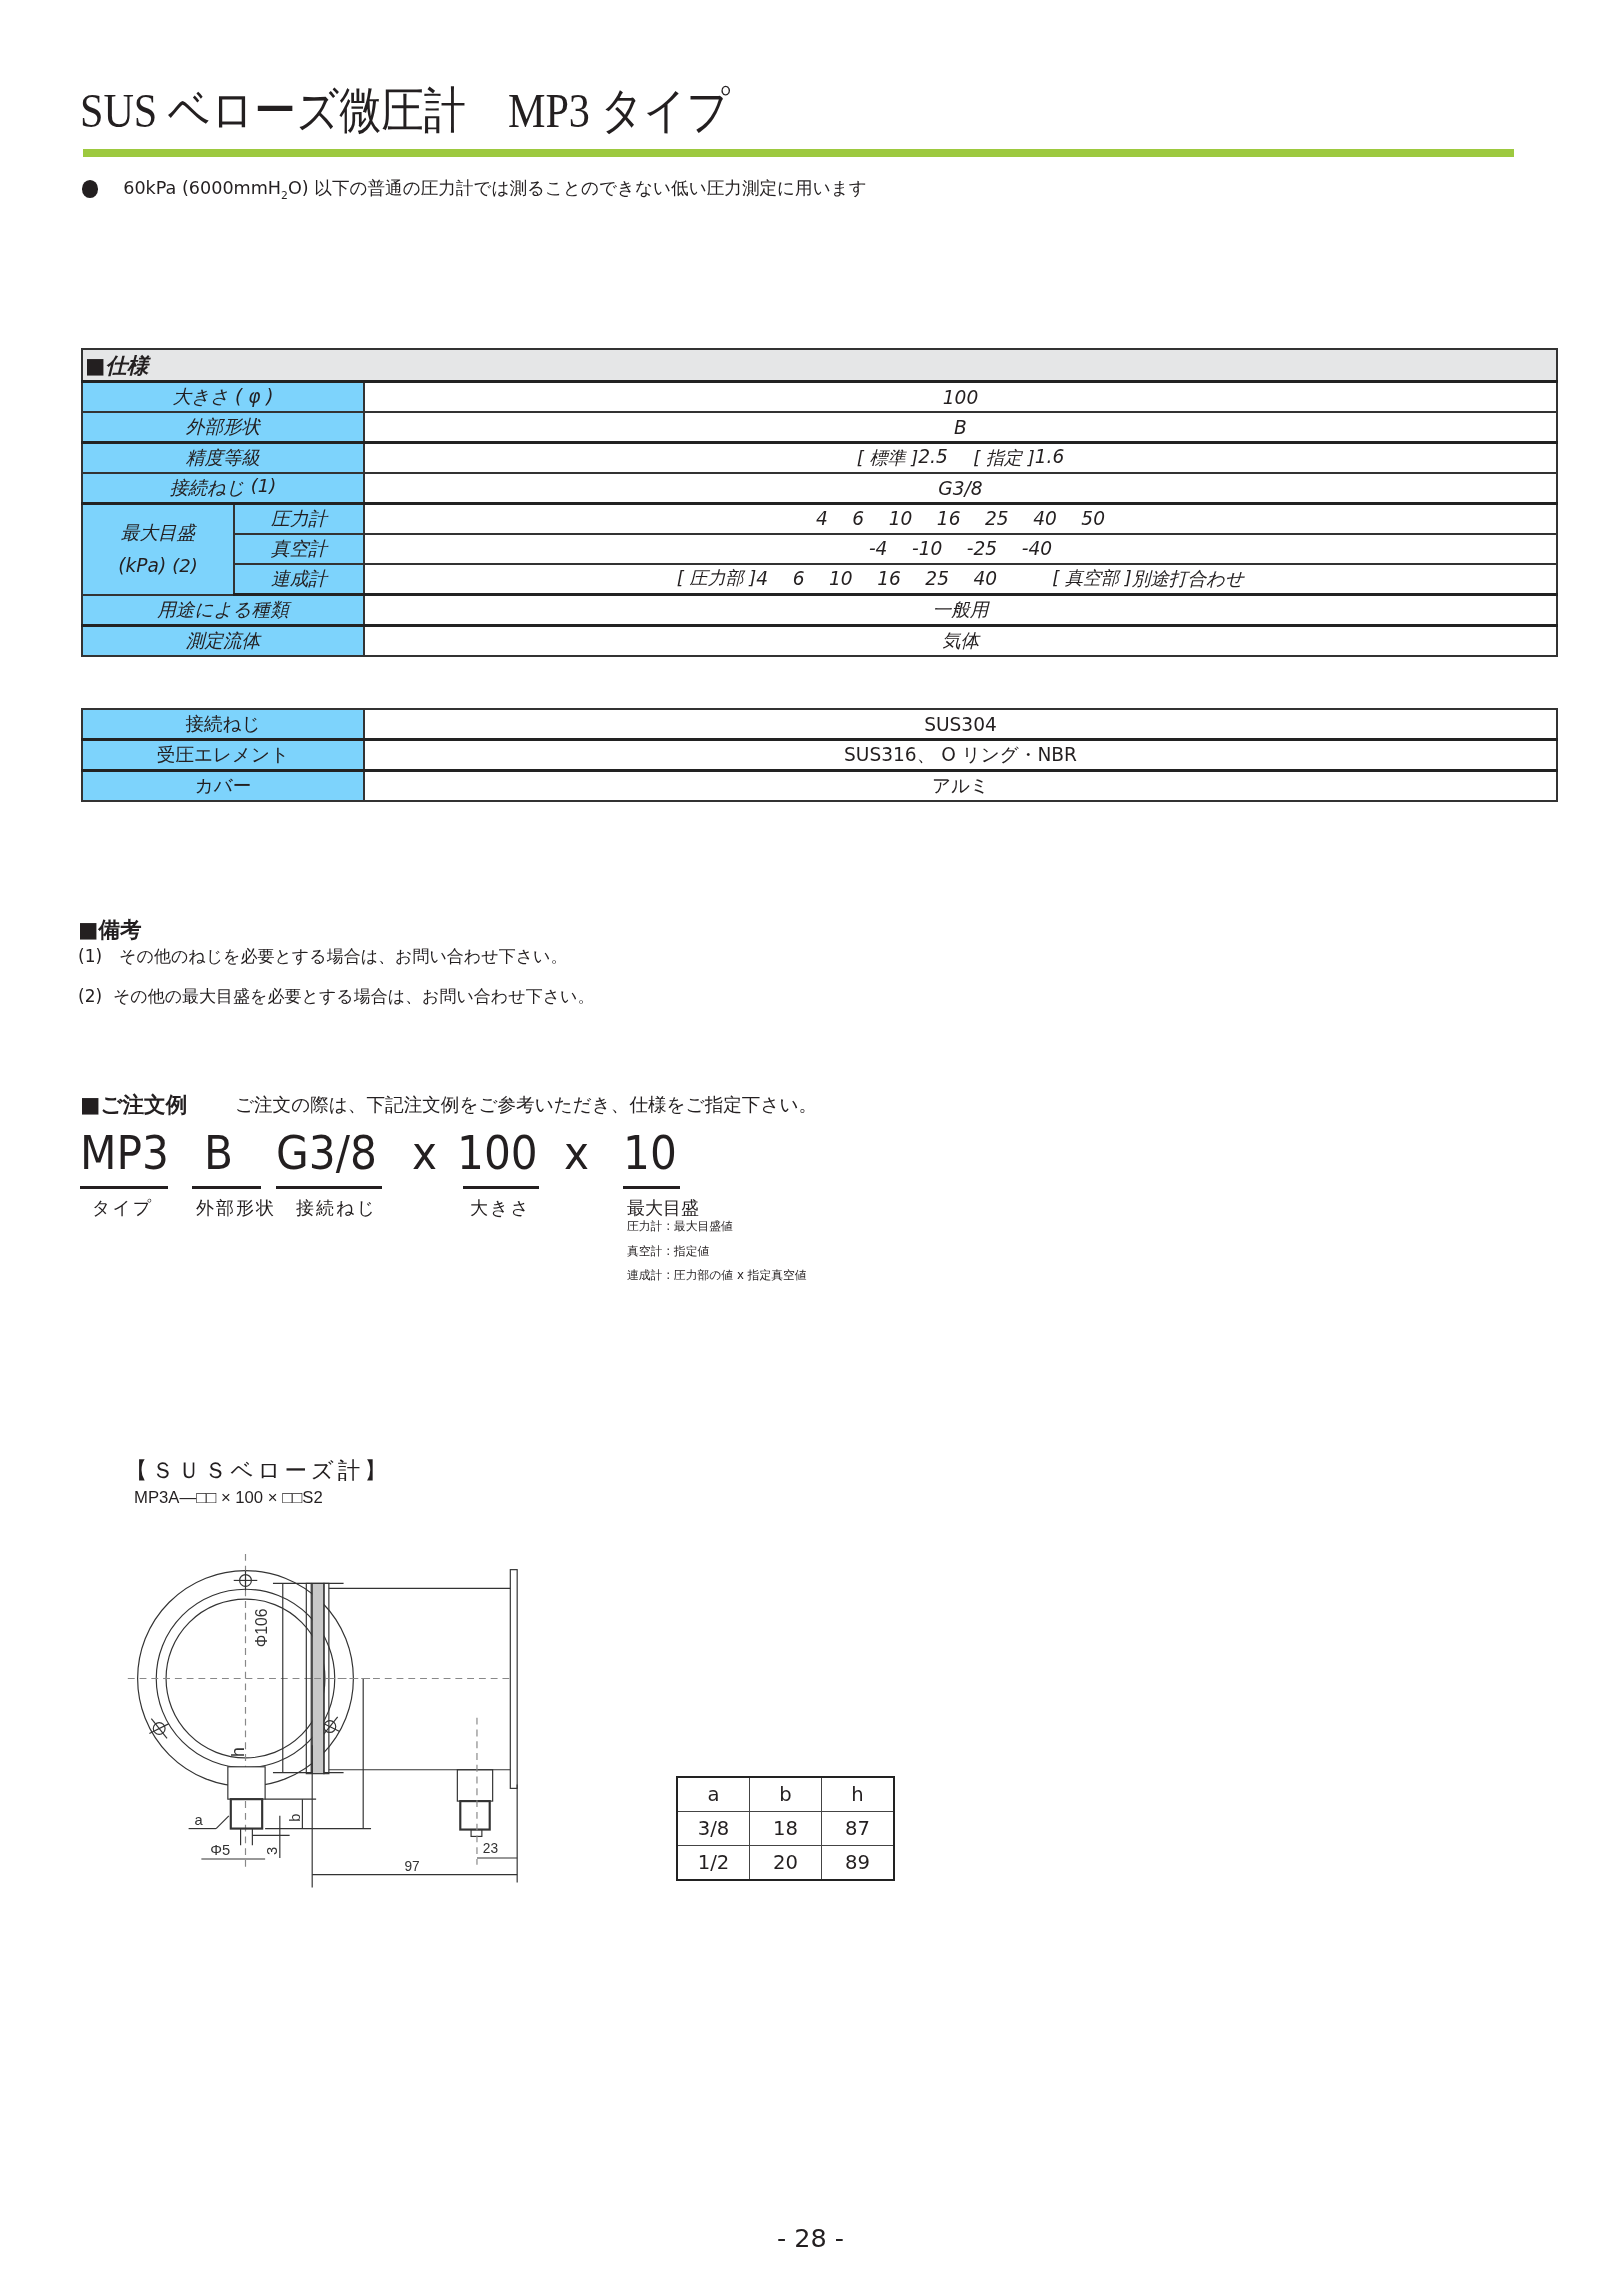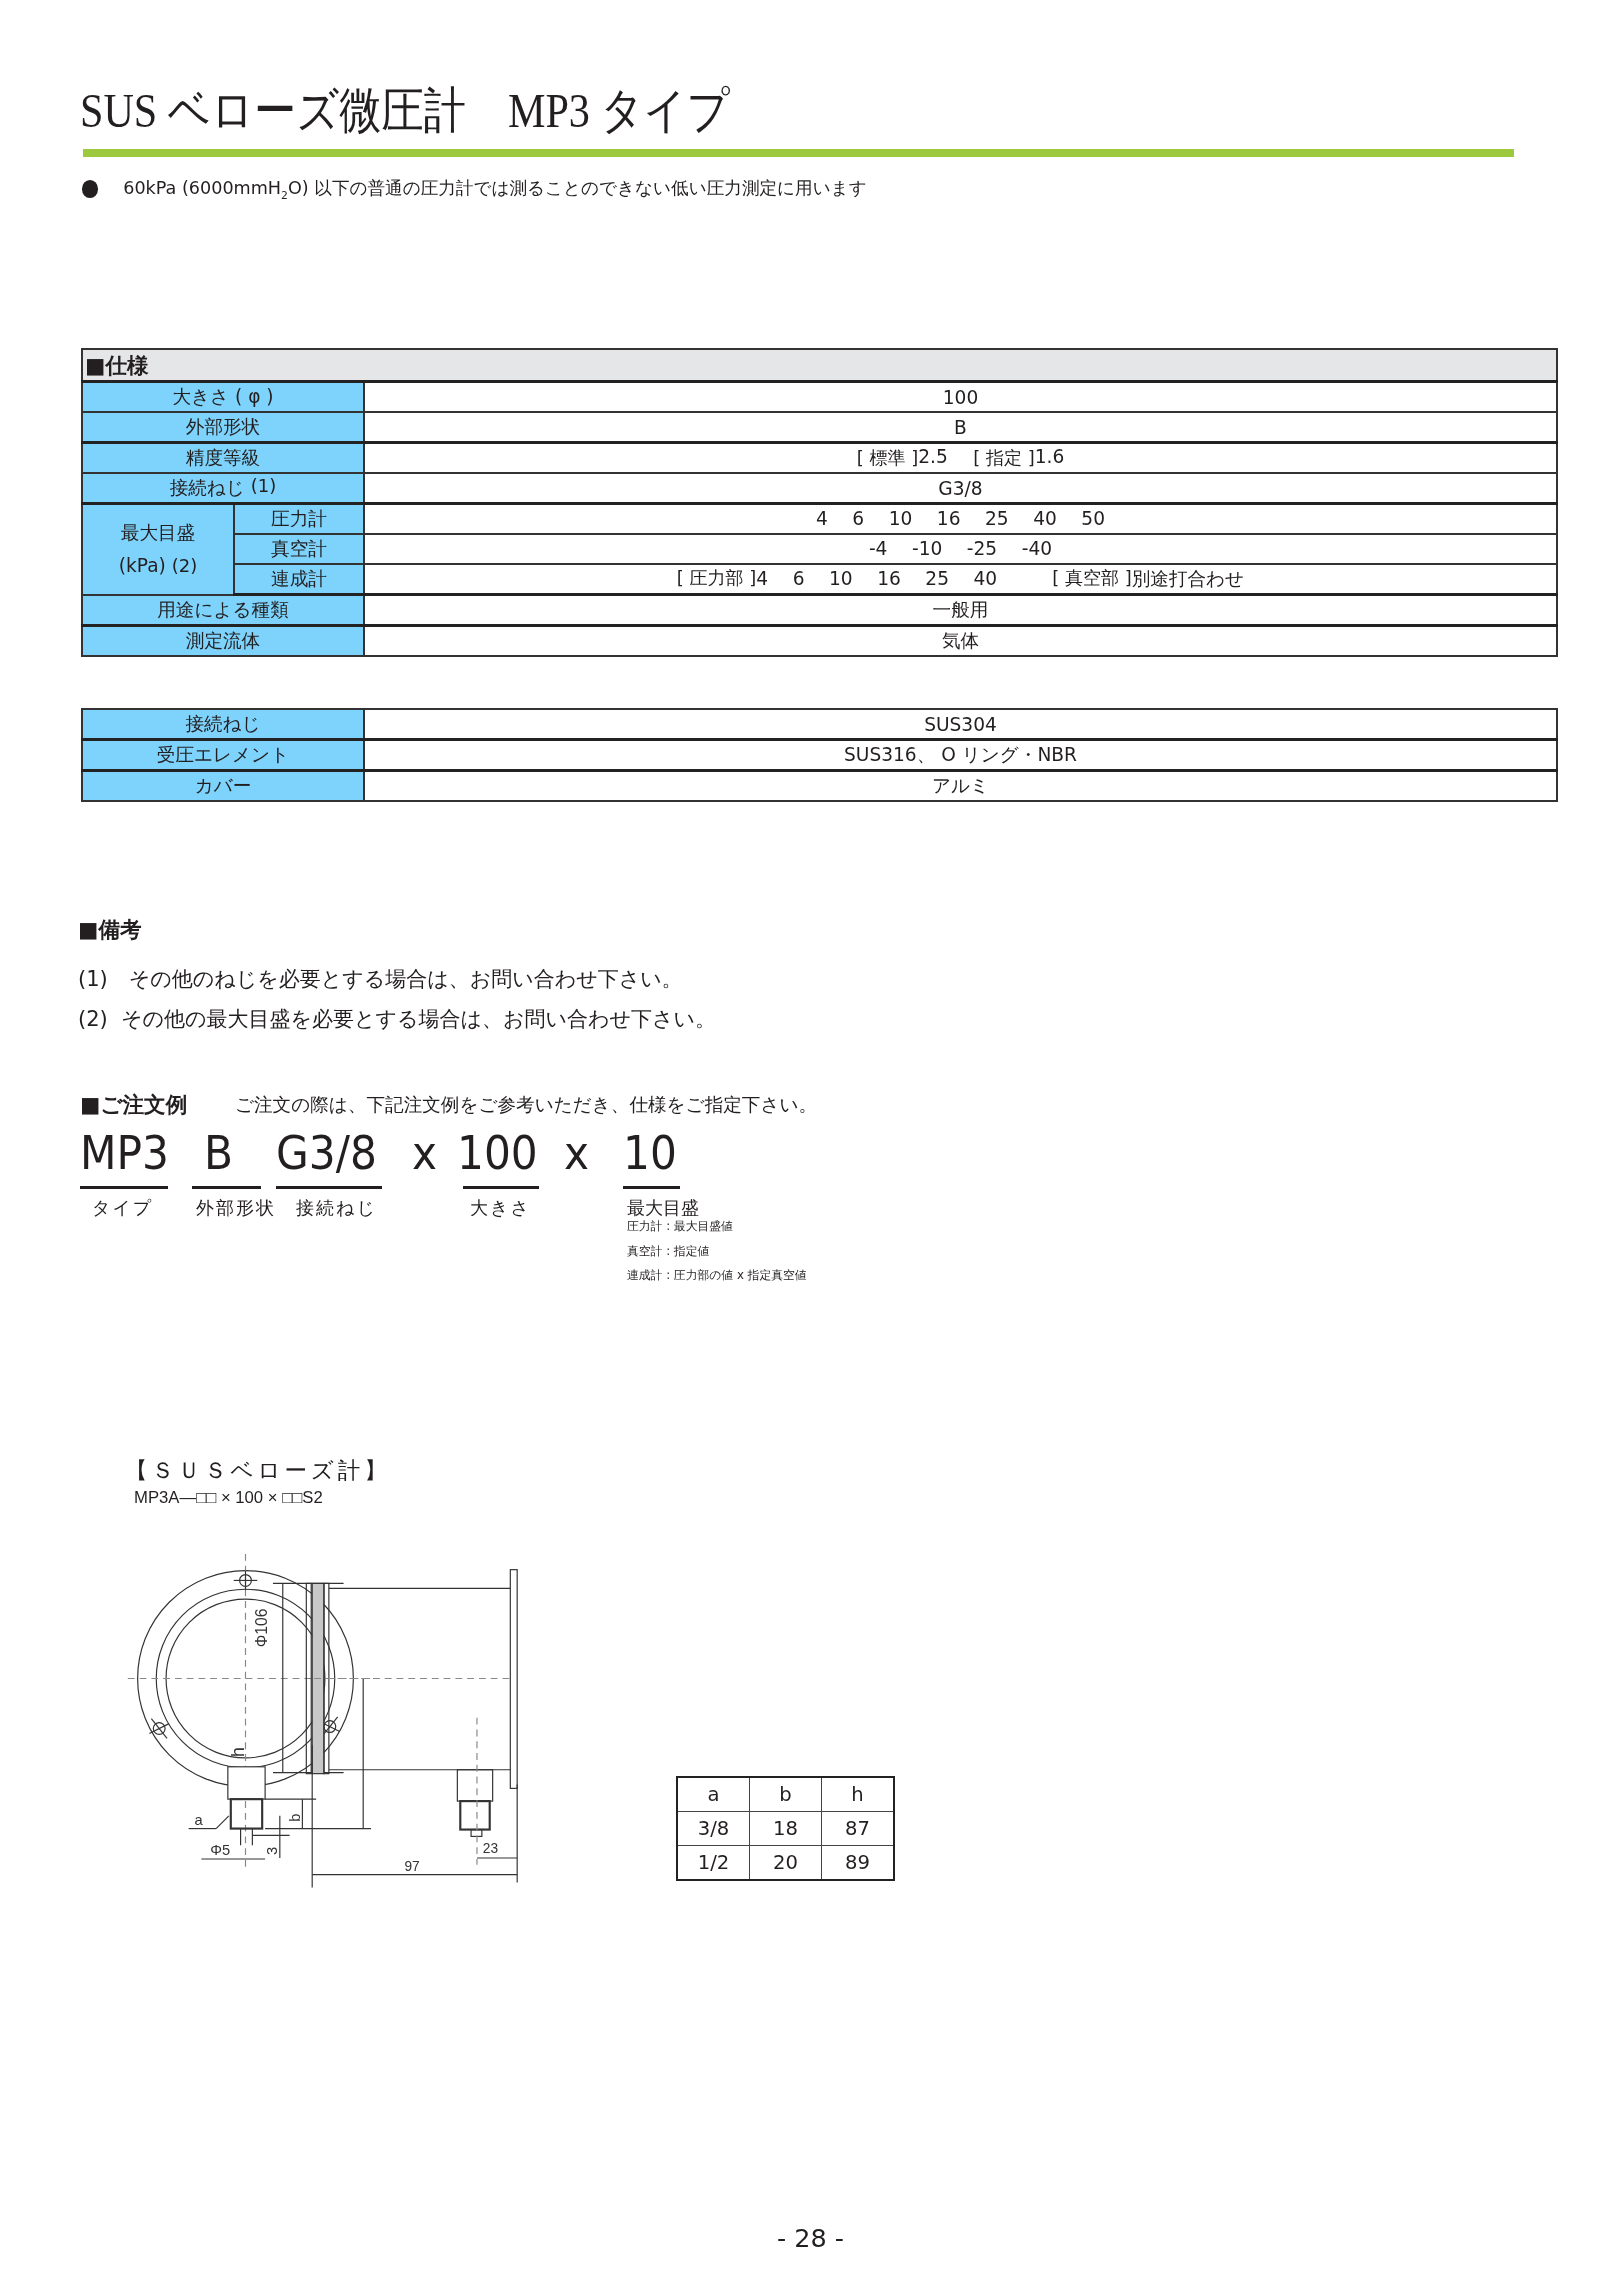--- a/index.html
+++ b/index.html
@@ -15,21 +15,21 @@
 
   table.spec { position:absolute; border-collapse:collapse; font-size:18.6px; }
   table.spec td { border:2px solid #333; height:28px; padding:0; text-align:center; }
   table.spec td.hd { background:#e5e6e7; text-align:left; font-weight:bold; font-size:21.6px; padding-left:2px; height:30px; border-bottom:3.9px solid #222; }
   table.spec td.lbl { background:#7dd3fc; }
   table.spec tr.thick td { border-bottom:3.9px solid #222; }
   .small { font-size:18px; vertical-align:top; }
   .gap { display:inline-block; width:25.5px; }
 
   .notes-h { left:78px; top:915px; font-size:21.6px; font-weight:bold; }
-  .note { left:78px; font-size:21px;margin-top:20px; }
+  .note { left:78px; font-size:17px; }
   .order-h { left:80px; top:1090px; font-size:21.6px; font-weight:bold; }
   .order-sub { left:235px; top:1092px; font-size:18.6px; }
   .code { top:1125px; font-size:47px; font-family:"DejaVu Sans Condensed","DejaVu Sans",sans-serif; }
   .uline { height:2.9px; background:#231f20; top:1186px; }
   .clab { top:1196px; font-size:18px; letter-spacing:2px; }
   .cnote { left:627px; font-size:11.8px; }
 
   .dtitle { left:125px; top:1455px; font-size:22.5px; font-family:"DejaVu Sans",sans-serif; letter-spacing:3.9px; }
   .dsub { left:134px; top:1488px; font-size:16.7px; font-family:"Liberation Sans Narrow","Liberation Sans",sans-serif; }
   table.dim { position:absolute; left:676px; top:1776px; border-collapse:collapse; font-size:19.6px; border:2.9px solid #222; }
@@ -39,21 +39,21 @@
 </head>
 <body>
 
 <div class="abs title">SUS ベローズ微圧計　MP3 タイプ</div>
 <div class="abs greenbar" style="background:#9dc93f;"></div>
 <div class="abs intro">
   <span class="bullet"></span>
   <span class="t"><span>60kPa (6000mmH</span><sub>2</sub><span>O) 以下の普通の圧力計では測ることのできない低い圧力測定に用います</span></span>
 </div>
 
-<table class="spec" style="left:81px; top:348px; width:1477px;">
+<table class="spec" style="left:81px; top:348px; width:1477px;font-style:italic;">
   <colgroup>
       <col style="width:152px">
       <col style="width:130px">
       <col>
     </colgroup>
   <tbody>
       <tr>
         <td class="hd" colspan="3">■仕様</td>
       </tr>
   <tr>

